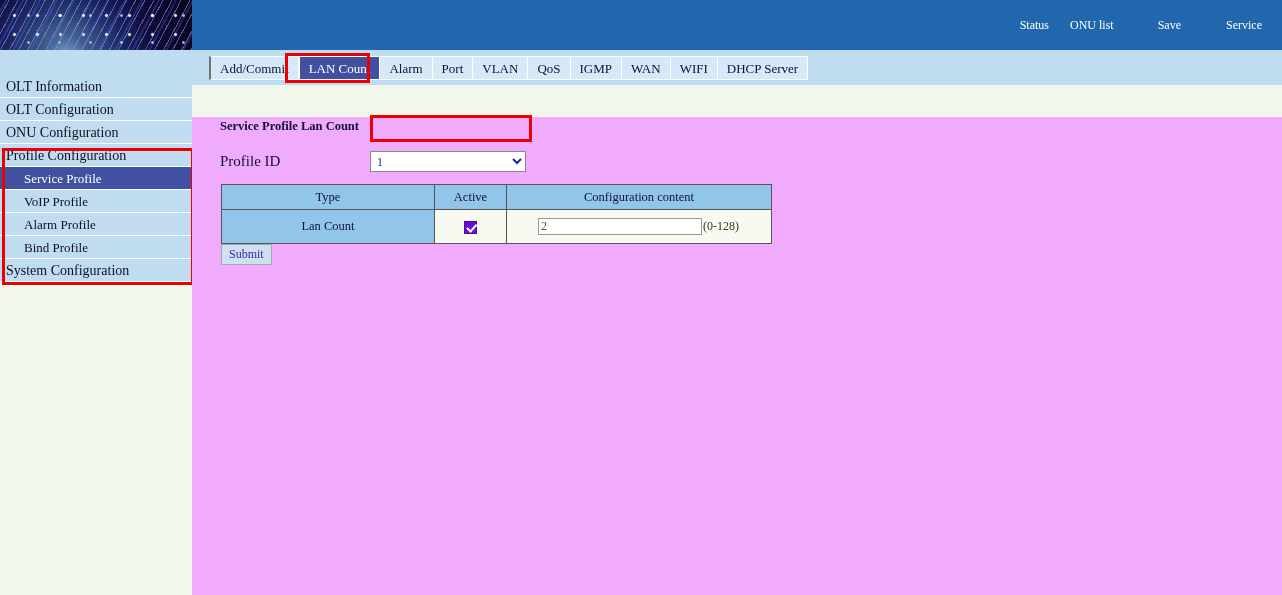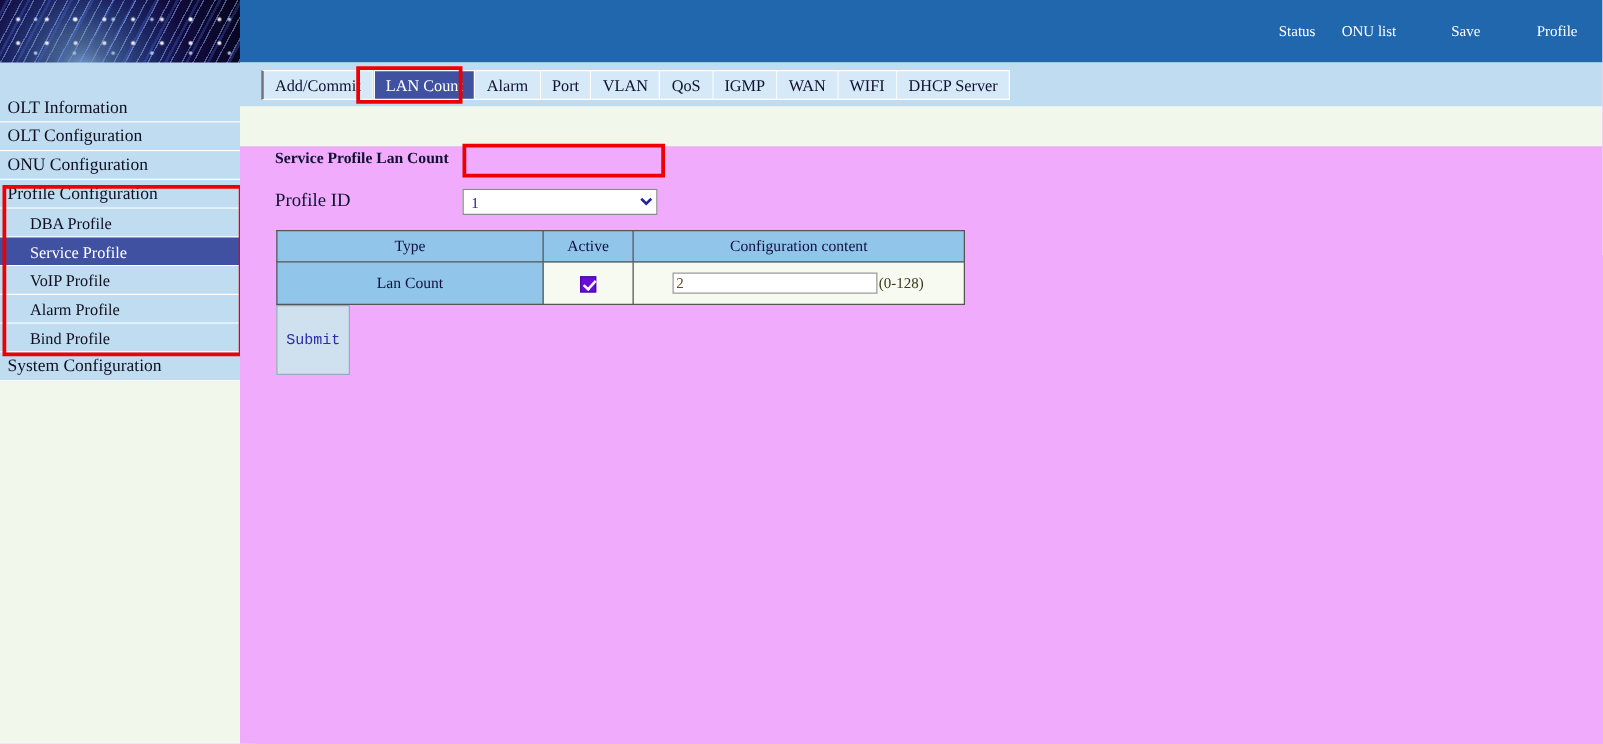--- a/index.html
+++ b/index.html
@@ -302,26 +302,26 @@
     width: 3.5px; height: 7.5px;
     border: solid #ffffff;
     border-width: 0 2px 2px 0;
     transform: rotate(42deg);
   }
 
   #submit-btn {
     position: absolute;
     left: 29px;
     top: 127px;
-    font-family: Liberation Mono, monospace;
+    font-family: Liberation Serif, serif;
     font-size: 12px;
     color: #2b2bb0;
     background: #cfe0ef;
     border: 1px solid #9aabbb;
-    padding: 20px 7px;
+    padding: 2px 7px;
     cursor: pointer;
   }
 
   
   #watermark {
     position: absolute;
     left: 312px;
     top: 158px;
     width: 300px;
     height: 110px;
@@ -338,21 +338,21 @@
   <div class="globe-bg"></div>
   <div class="rays"></div>
   <div class="sparks"></div>
   <div class="glow"></div>
 </div>
 
 <div id="topnav">
   <a class="nv1" href="#">Status</a>
   <a class="nv2" href="#">ONU list</a>
   <a class="nv3" href="#">Save</a>
-  <a class="nv4" href="#">Profile</a>
+  <a class="nv4" href="#">Service</a>
 </div>
 
 <div id="tabbar">
   <div id="tabs">
     <div class="tab">Add/Commit</div>
     <div class="tab selected">LAN Count</div>
     <div class="tab">Alarm</div>
     <div class="tab">Port</div>
     <div class="tab">VLAN</div>
     <div class="tab">QoS</div>
@@ -362,21 +362,20 @@
     <div class="tab">DHCP Server</div>
   </div>
 </div>
 <div id="tab-highlight"></div>
 
 <div id="sidebar">
   <div class="side-item">OLT Information</div>
   <div class="side-item">OLT Configuration</div>
   <div class="side-item">ONU Configuration</div>
   <div class="side-item">Profile Configuration</div>
-  <div class="side-item sub">DBA Profile</div>
   <div class="side-item sub active">Service Profile</div>
   <div class="side-item sub">VoIP Profile</div>
   <div class="side-item sub">Alarm Profile</div>
   <div class="side-item sub">Bind Profile</div>
   <div class="side-item">System Configuration</div>
 </div>
 <div id="side-highlight"></div>
 
 <div id="content">
 

